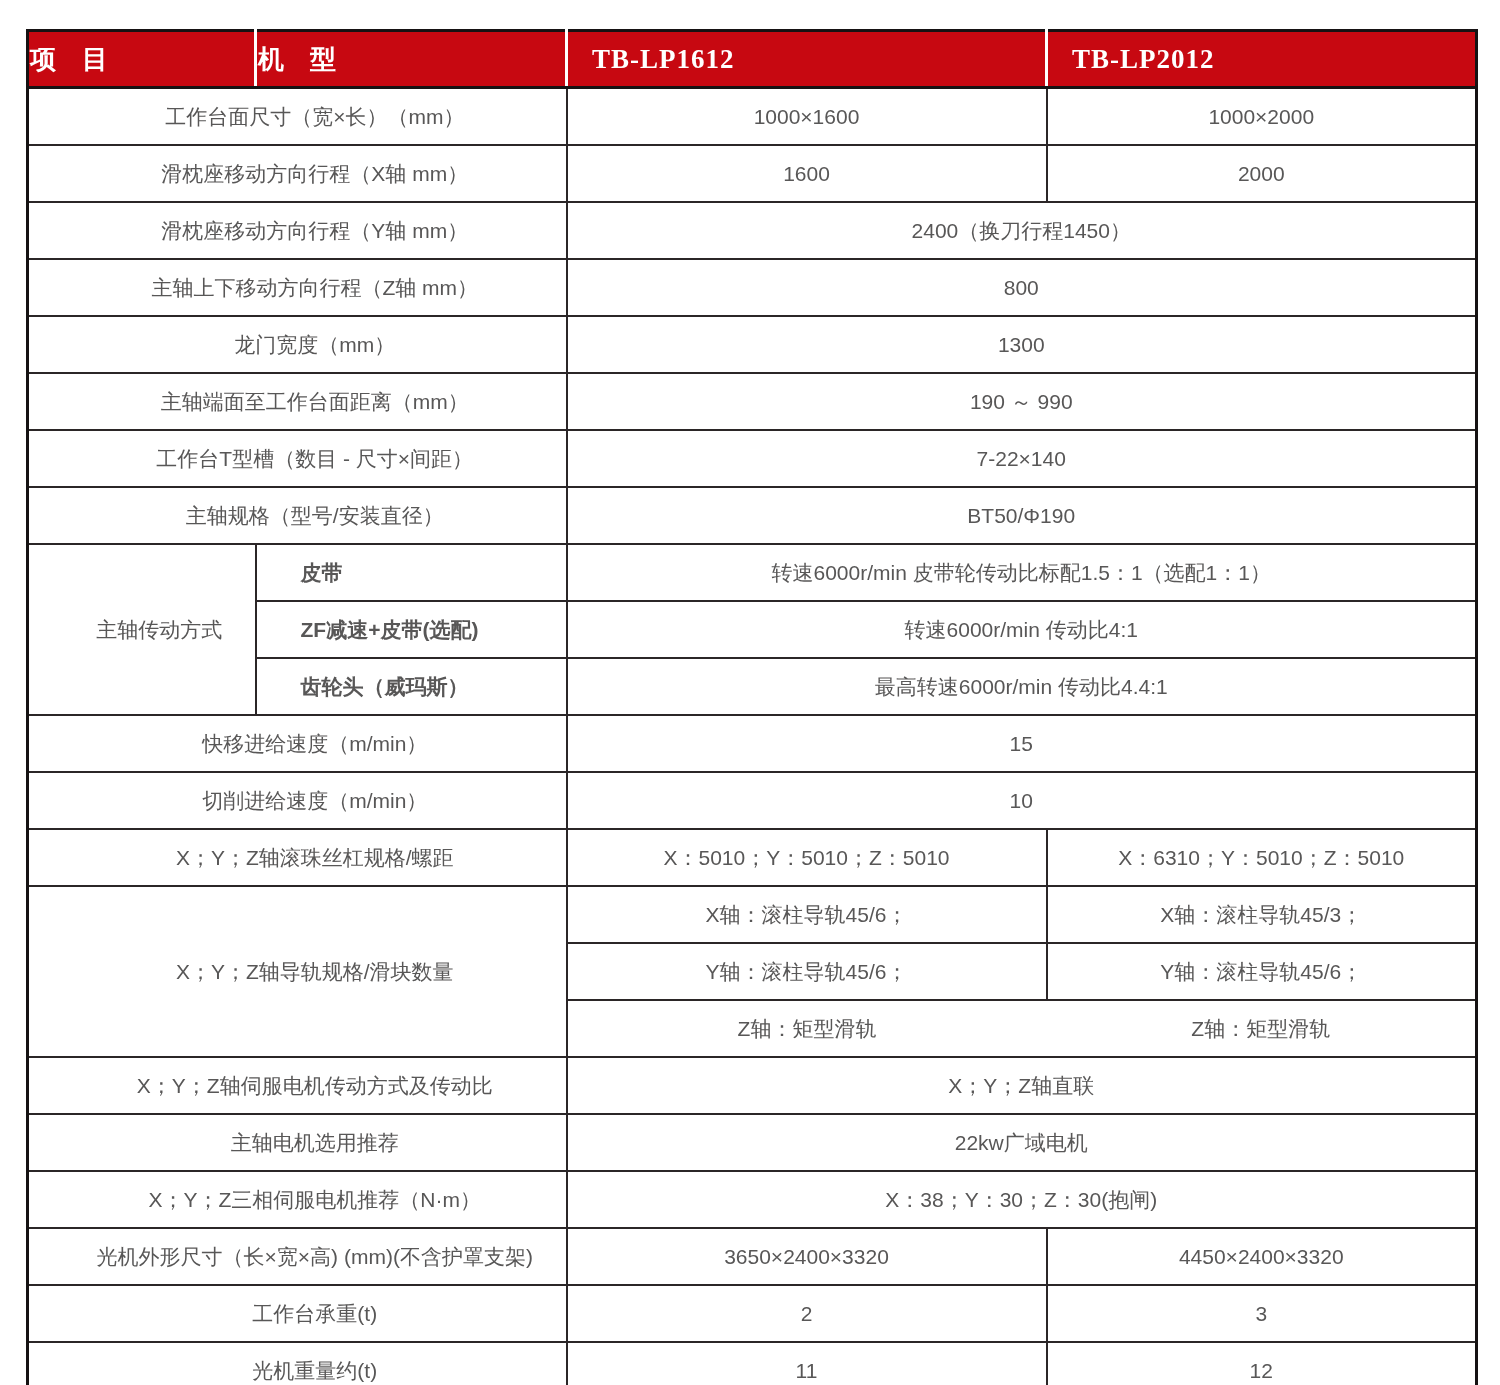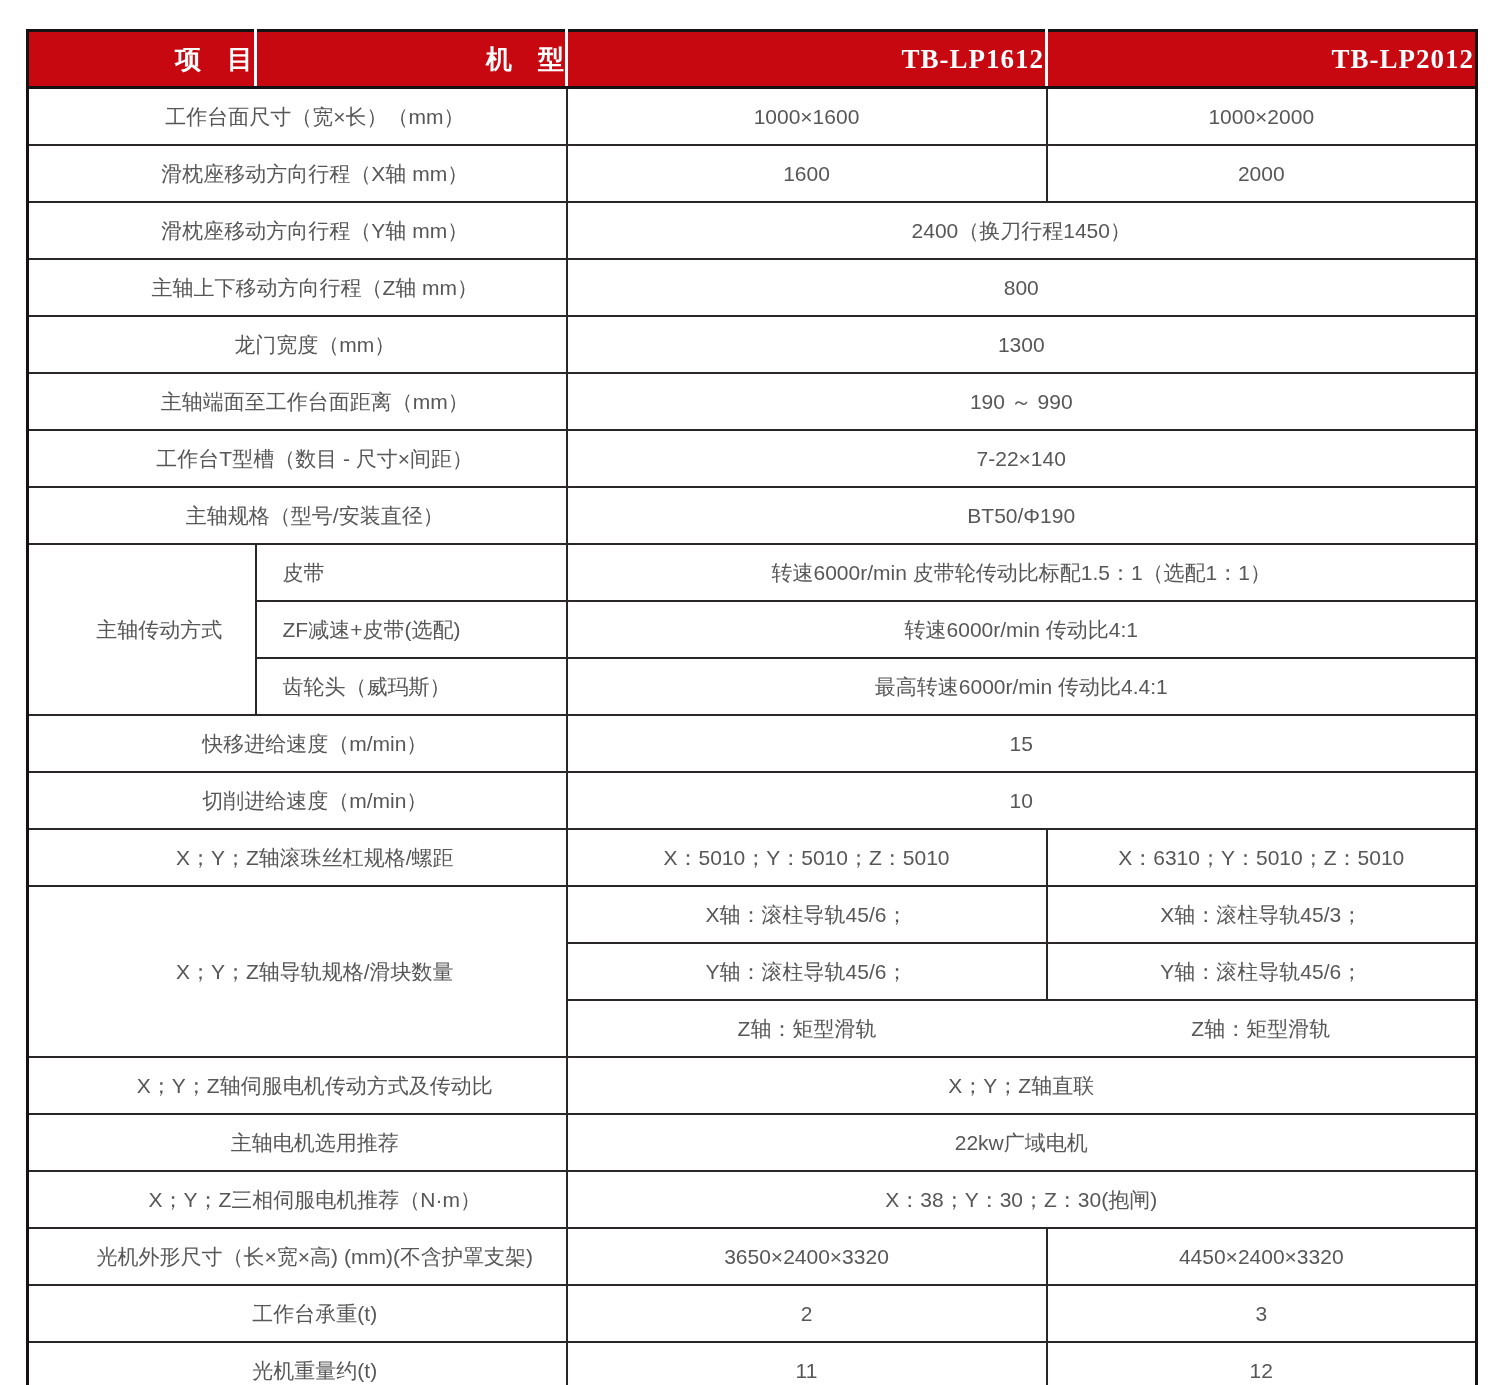--- a/index.html
+++ b/index.html
@@ -16,42 +16,42 @@
     width:1449px;
     border:3px solid #161213;
   }
   th, td { border:2px solid #2b2627; overflow:hidden; white-space:nowrap; }
   thead th {
     height:52px;
     background:var(--header-bg,#c70811);
     color:var(--header-text,#ffffff);
     font-weight:bold;
     vertical-align:middle;
-    text-align:right;
+    text-align:left;
     border-top:3px solid #161213;
     border-bottom:3px solid #161213;
     border-right:3px solid #ffffff;
   }
   thead th.cn { font-size:26px; }
   thead th.model {
     font-family:"Liberation Serif","DejaVu Serif",serif;
     font-size:27px;
     letter-spacing:1px;
     padding-left:24px;
   }
   thead th.last { border-right:none;margin-top:28px; }
   tbody td {
     height:53px;
     color:var(--body-text,#585757);
     font-size:21px;
     vertical-align:middle;
     background:#ffffff;
   }
   td.lbl { text-align:center; padding-left:36px; }
-  td.sub { text-align:left; padding-left:26px; }
+  td.sub { text-align:left; padding-left:44px;font-weight:bold; }
   td.val { text-align:center; }
   td.nbr { border-right:none; }
   td.nbl { border-left:none; }
 </style>
 </head>
 <body>
 
 <div class="table-wrap">
   <table class="spec">
     <colgroup>

